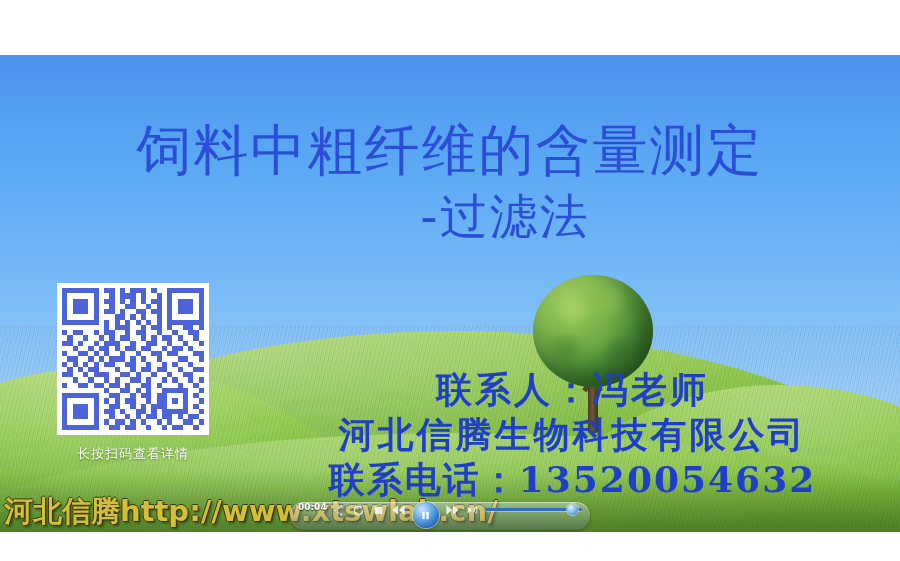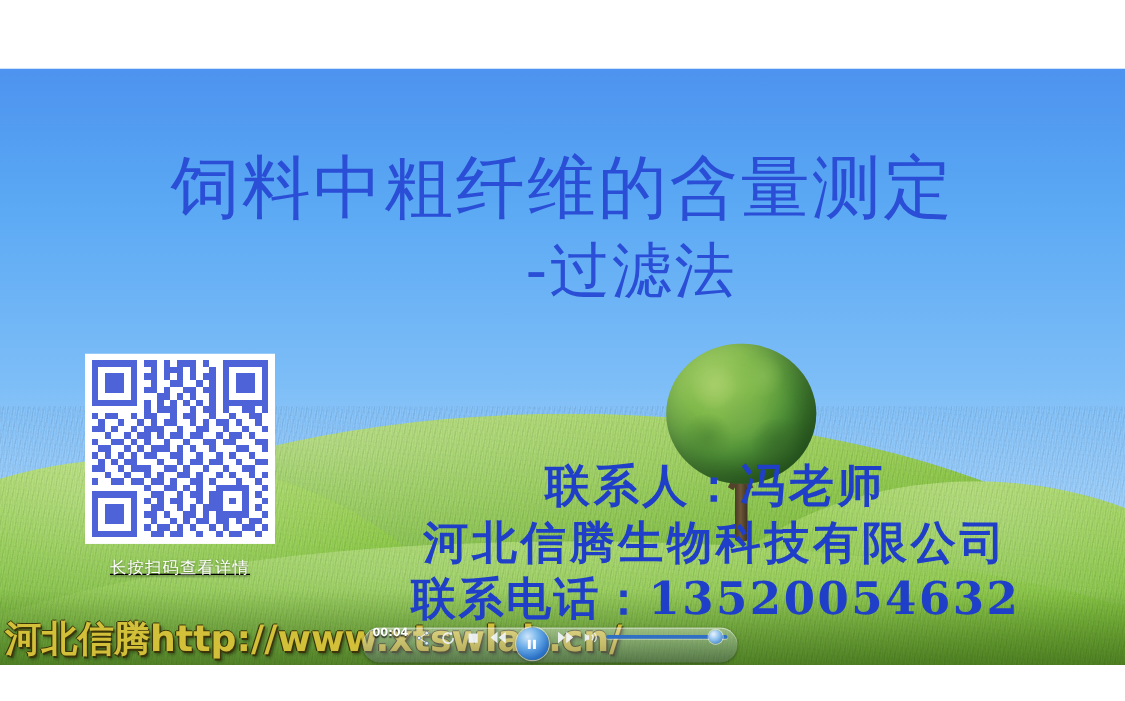--- a/index.html
+++ b/index.html
@@ -204,23 +204,22 @@
   #company-phone {
     font-size: 36px;
     line-height: 1.25;
     letter-spacing: 2px;
     white-space: nowrap;
   }
 
   
   #qr-block {
     position: absolute;
-    left: 68px;
+    left: 57px;
     top: 228px;
-    text-decoration: underline;
   }
   #qr-code {
     width: 152px;
     height: 152px;
     background: #ffffff;
     padding: 0;
     box-sizing: border-box;
     display: block;
   }
   #qr-caption {

